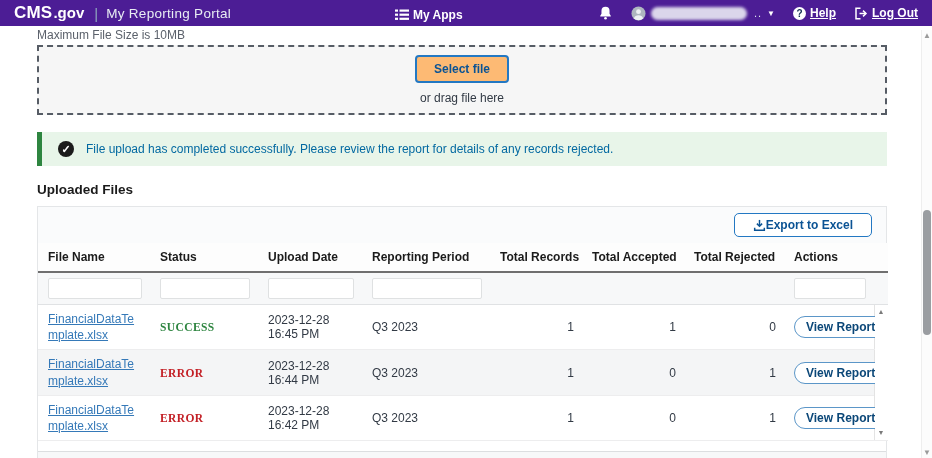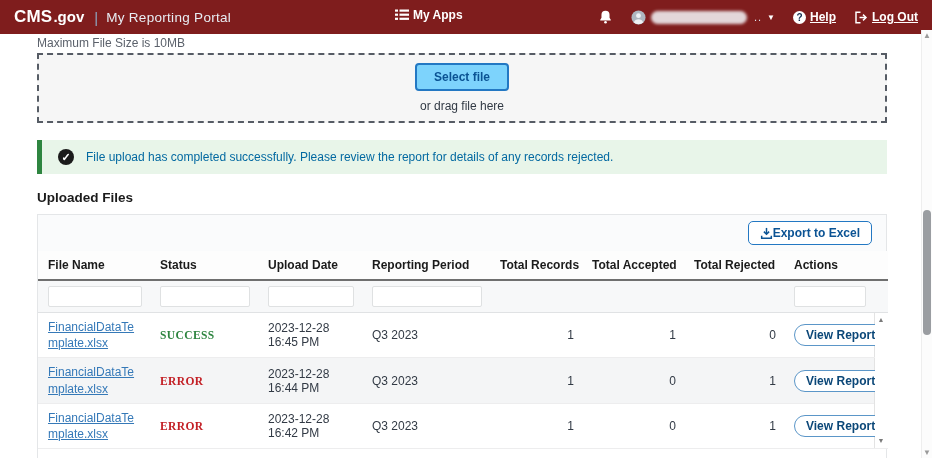--- a/index.html
+++ b/index.html
@@ -1,21 +1,21 @@
 <!DOCTYPE html>
 <html><head>
 <meta charset="utf-8">
 <style>
   * { margin:0; padding:0; box-sizing:border-box; }
   html,body { width:932px; height:458px; overflow:hidden; background:#fff;
     font-family:"Liberation Sans", sans-serif; font-size:12px; color:#212121; }
   .page { position:relative; width:932px; height:458px; overflow:hidden; }
 
   
-  .navbar { position:relative; height:34px; background:#7f1d1d; color:#fff;
+  .navbar { position:relative; height:26px; background:#4c1d95; color:#fff;
     display:flex; align-items:center; padding:0 14px; }
   .brand { display:flex; align-items:baseline; gap:1px; }
   .brand-cms { font-size:17px; font-weight:bold; letter-spacing:.2px; }
   .brand-gov { font-size:15px; font-weight:bold; }
   .brand-sep { margin:0 7px 0 9px; color:#8da4bd; font-size:15px; align-self:center; }
   .brand-sub { font-size:13.5px; font-weight:300; color:#e8edf3; letter-spacing:.3px; }
   .nav-center { position:absolute; left:395px; top:0; height:30px; display:flex;
     align-items:center; gap:5px; font-size:12px; font-weight:bold; cursor:pointer; }
   .nav-right { margin-left:auto; display:flex; align-items:center; gap:18px; height:30px; }
   .nav-link { display:flex; align-items:center; gap:4px; font-size:12px; font-weight:bold;
@@ -29,41 +29,41 @@
   .caret-down { font-size:8px; color:#fff; }
   .help-q { width:13px; height:13px; border-radius:50%; background:#fff; color:#112e51;
     font-size:10px; font-weight:bold; display:flex; align-items:center; justify-content:center; }
 
   
   .content { padding:2px 45px 0 37px; }
   .max-note { color:#5b616b; font-size:12px; line-height:14px; }
 
   .dropzone { margin-top:3px; height:70px; border:2px dashed #565c65; background:#f6f6f6;
     display:flex; flex-direction:column; align-items:center; justify-content:center; gap:8px; }
-  .btn-select { background:#7dd3fc; border:2px solid #2378c3; color:#0b5394; font-weight:bold;
+  .btn-select { background:#fdba74; border:2px solid #2378c3; color:#0b5394; font-weight:bold;
     font-size:12px; padding:5px 17px; border-radius:4px; cursor:pointer;
     font-family:"Liberation Sans", sans-serif; }
   .drag-hint { color:#323a45; font-size:12px; }
 
   .alert-success { margin-top:17px; height:34px; background:#e8f5e9; border-left:5px solid #2e8540;
     display:flex; align-items:center; gap:12px; padding-left:16px; }
   .check-circle { width:16px; height:16px; border-radius:50%; background:#1b1b1b; color:#fff;
     font-size:11px; font-weight:bold; display:flex; align-items:center; justify-content:center;
     flex:0 0 auto; }
   .alert-text { color:#0369a1; font-size:12px; }
 
   .section-title { margin-top:16px; font-size:13.5px; font-weight:bold; color:#1b1b1b; }
 
   
   .grid { margin-top:9px; border:1px solid #e4e6e8; background:#fafbfc; }
   .grid-toolbar { height:36px; display:flex; align-items:center; justify-content:flex-end;
     padding-right:14px; }
   .btn-export { display:flex; align-items:center; gap:0; background:#fff;
     border:1.5px solid #2378c3; color:#0b5394; font-weight:bold; font-size:12px;
-    padding:4px 11px; border-radius:5px; cursor:pointer; font-family:"Liberation Sans", sans-serif; }
+    padding:4px 18px; border-radius:5px; cursor:pointer; font-family:"Liberation Sans", sans-serif; }
 
   table.k-grid { width:100%; border-collapse:collapse; table-layout:fixed; }
   col.c1{width:112px} col.c2{width:108px} col.c3{width:104px} col.c4{width:128px}
   col.c5{width:92px}  col.c6{width:102px} col.c7{width:100px} col.c8{width:90px}
   col.c9{width:14px}
   thead th { text-align:left; font-size:12px; font-weight:bold; color:#1b1b1b;
     padding:7px 8px 7px 10px; background:#fdfdfd; border-bottom:2px solid #6f6f6f;
     white-space:nowrap; overflow:hidden; }
   tr.filter-row td { background:#f7f8f9; padding:5px 8px 5px 10px; border-bottom:1px solid #e0e2e4; }
   .filter-input { width:100%; height:21px; border:1px solid #dfe1e2; background:#fff;

